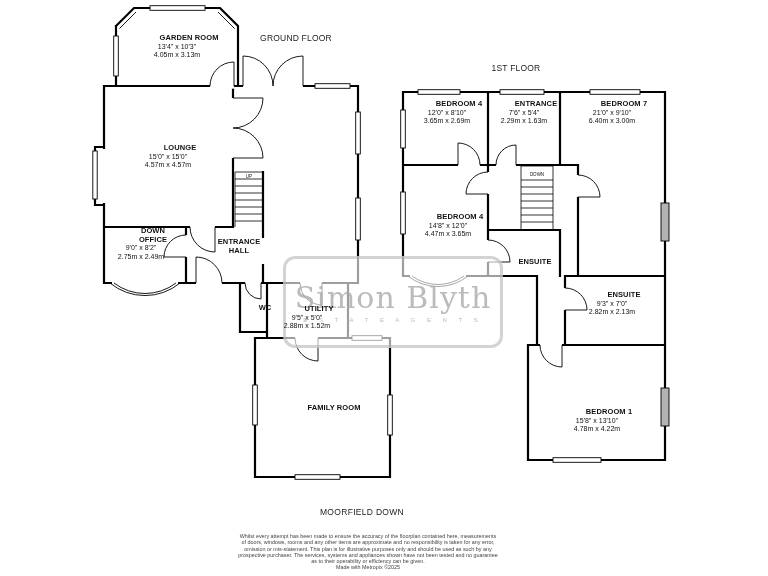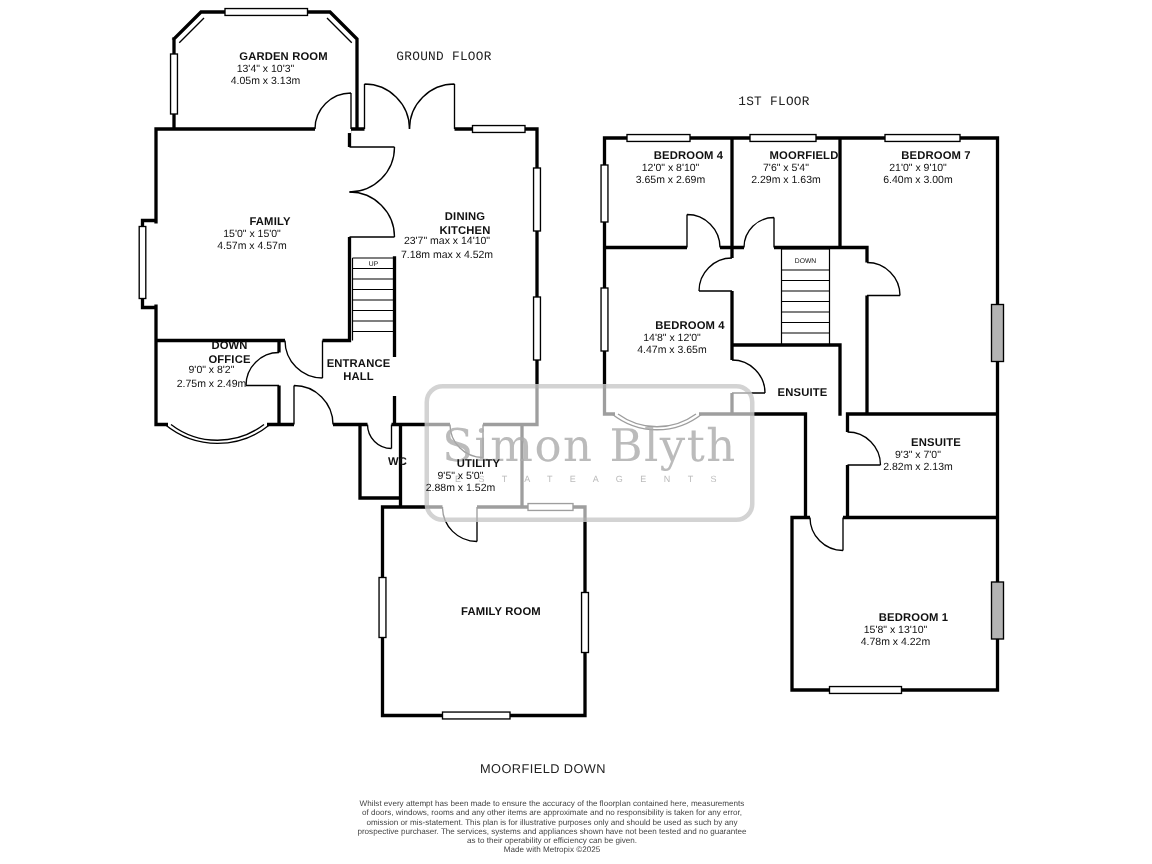--- a/index.html
+++ b/index.html
@@ -10,21 +10,21 @@
   #plan-svg{position:absolute;left:0;top:0;z-index:1;}
   .room-label{
     position:absolute;transform:translate(-50%,-50%);text-align:center;
     line-height:8.6px;white-space:nowrap;z-index:3;color:#111;
   }
   .rname{font-size:7.5px;font-weight:bold;letter-spacing:.1px;padding-left:24px;}
   .rname.wrap{white-space:normal;max-width:50px;margin:0 auto;}
   .rdim{font-size:7px;}
   .floor-label{
     position:absolute;transform:translate(-50%,-50%);font-size:8.5px;color:#222;
-    letter-spacing:.2px;white-space:nowrap;z-index:3;font-family:Liberation Mono, monospace;
+    letter-spacing:.2px;white-space:nowrap;z-index:3;
   }
   .stair-lbl{
     position:absolute;transform:translate(-50%,-50%);font-size:4.5px;color:#111;
     z-index:3;white-space:nowrap;
   }
   .watermark{
     position:absolute;left:283px;top:256px;width:214px;height:86px;z-index:2;
     border:3px solid rgba(175,175,175,.55);border-radius:12px;
     background:rgba(255,255,255,.62);
     display:flex;flex-direction:column;align-items:center;justify-content:center;
@@ -179,30 +179,25 @@
   <div class="floor-label" style="left:296px;top:38px">GROUND FLOOR</div>
   <div class="floor-label" style="left:516px;top:68px">1ST FLOOR</div>
 
   <div class="room-label" style="left:177px;top:47px">
     <div class="rname">GARDEN ROOM</div>
     <div class="rdim">13'4" x 10'3"</div>
     <div class="rdim">4.05m x 3.13m</div>
   </div>
 
   <div class="room-label" style="left:168px;top:157px">
-    <div class="rname">FAMILY</div>
+    <div class="rname">LOUNGE</div>
     <div class="rdim">15'0" x 15'0"</div>
     <div class="rdim">4.57m x 4.57m</div>
   </div>
 
-  <div class="room-label" style="left:298px;top:158px">
-    <div class="rname wrap">DINING KITCHEN</div>
-    <div class="rdim">23'7" max x 14'10"</div>
-    <div class="rdim">7.18m max x 4.52m</div>
-  </div>
 
   <div class="room-label" style="left:141px;top:244px">
     <div class="rname wrap">DOWN OFFICE</div>
     <div class="rdim">9'0" x 8'2"</div>
     <div class="rdim">2.75m x 2.49m</div>
   </div>
 
   <div class="room-label" style="left:227px;top:247px">
     <div class="rname wrap">ENTRANCE HALL</div>
   </div>
@@ -221,21 +216,21 @@
     <div class="rname">FAMILY ROOM</div>
   </div>
 
   <div class="room-label" style="left:447px;top:113px">
     <div class="rname">BEDROOM 4</div>
     <div class="rdim">12'0" x 8'10"</div>
     <div class="rdim">3.65m x 2.69m</div>
   </div>
 
   <div class="room-label" style="left:524px;top:113px">
-    <div class="rname">MOORFIELD</div>
+    <div class="rname">ENTRANCE</div>
     <div class="rdim">7'6" x 5'4"</div>
     <div class="rdim">2.29m x 1.63m</div>
   </div>
 
   <div class="room-label" style="left:612px;top:113px">
     <div class="rname">BEDROOM 7</div>
     <div class="rdim">21'0" x 9'10"</div>
     <div class="rdim">6.40m x 3.00m</div>
   </div>
 

